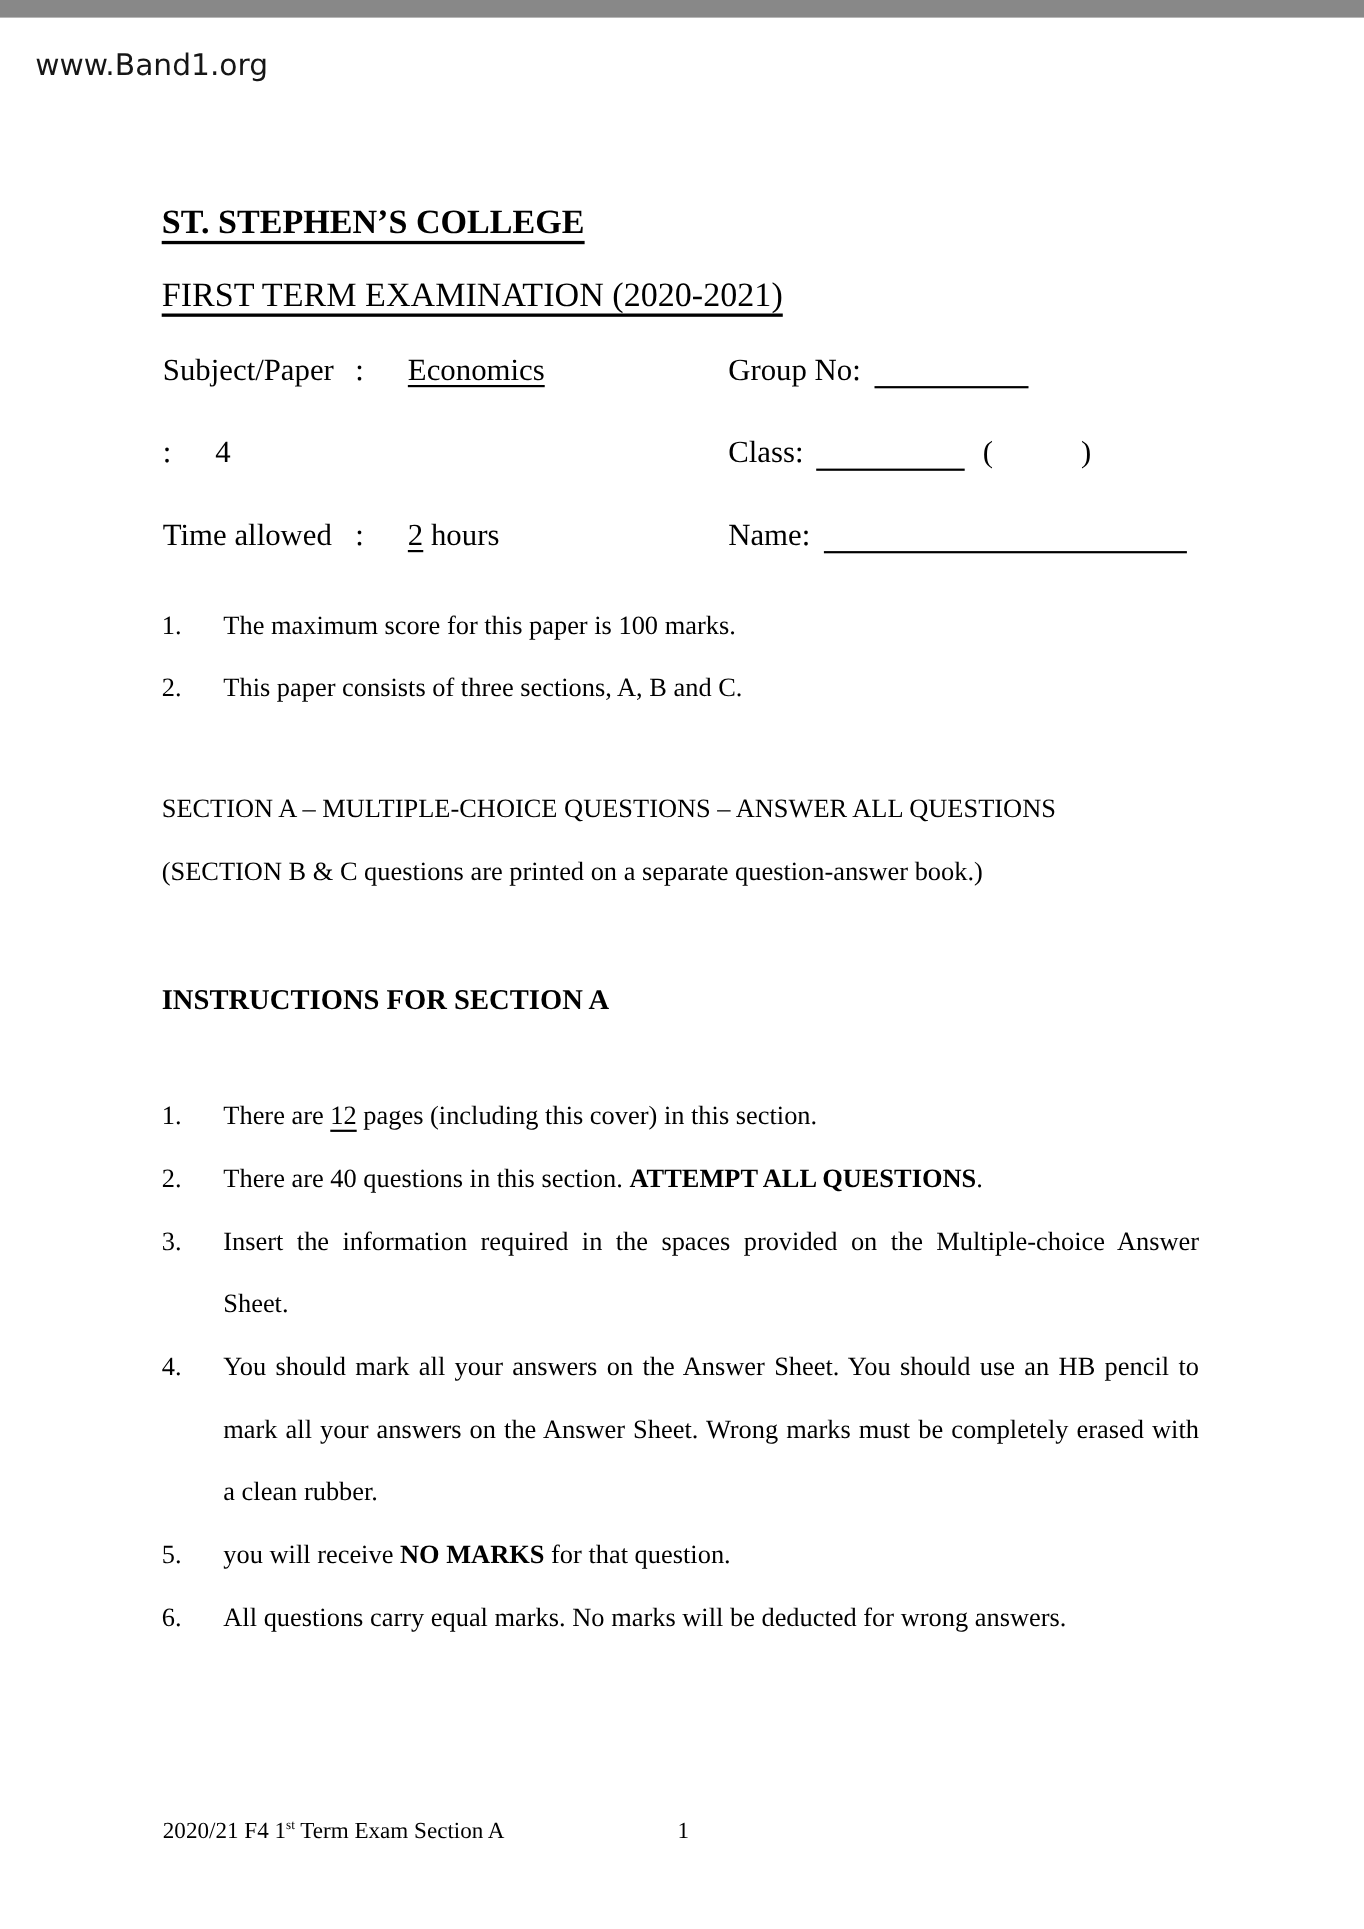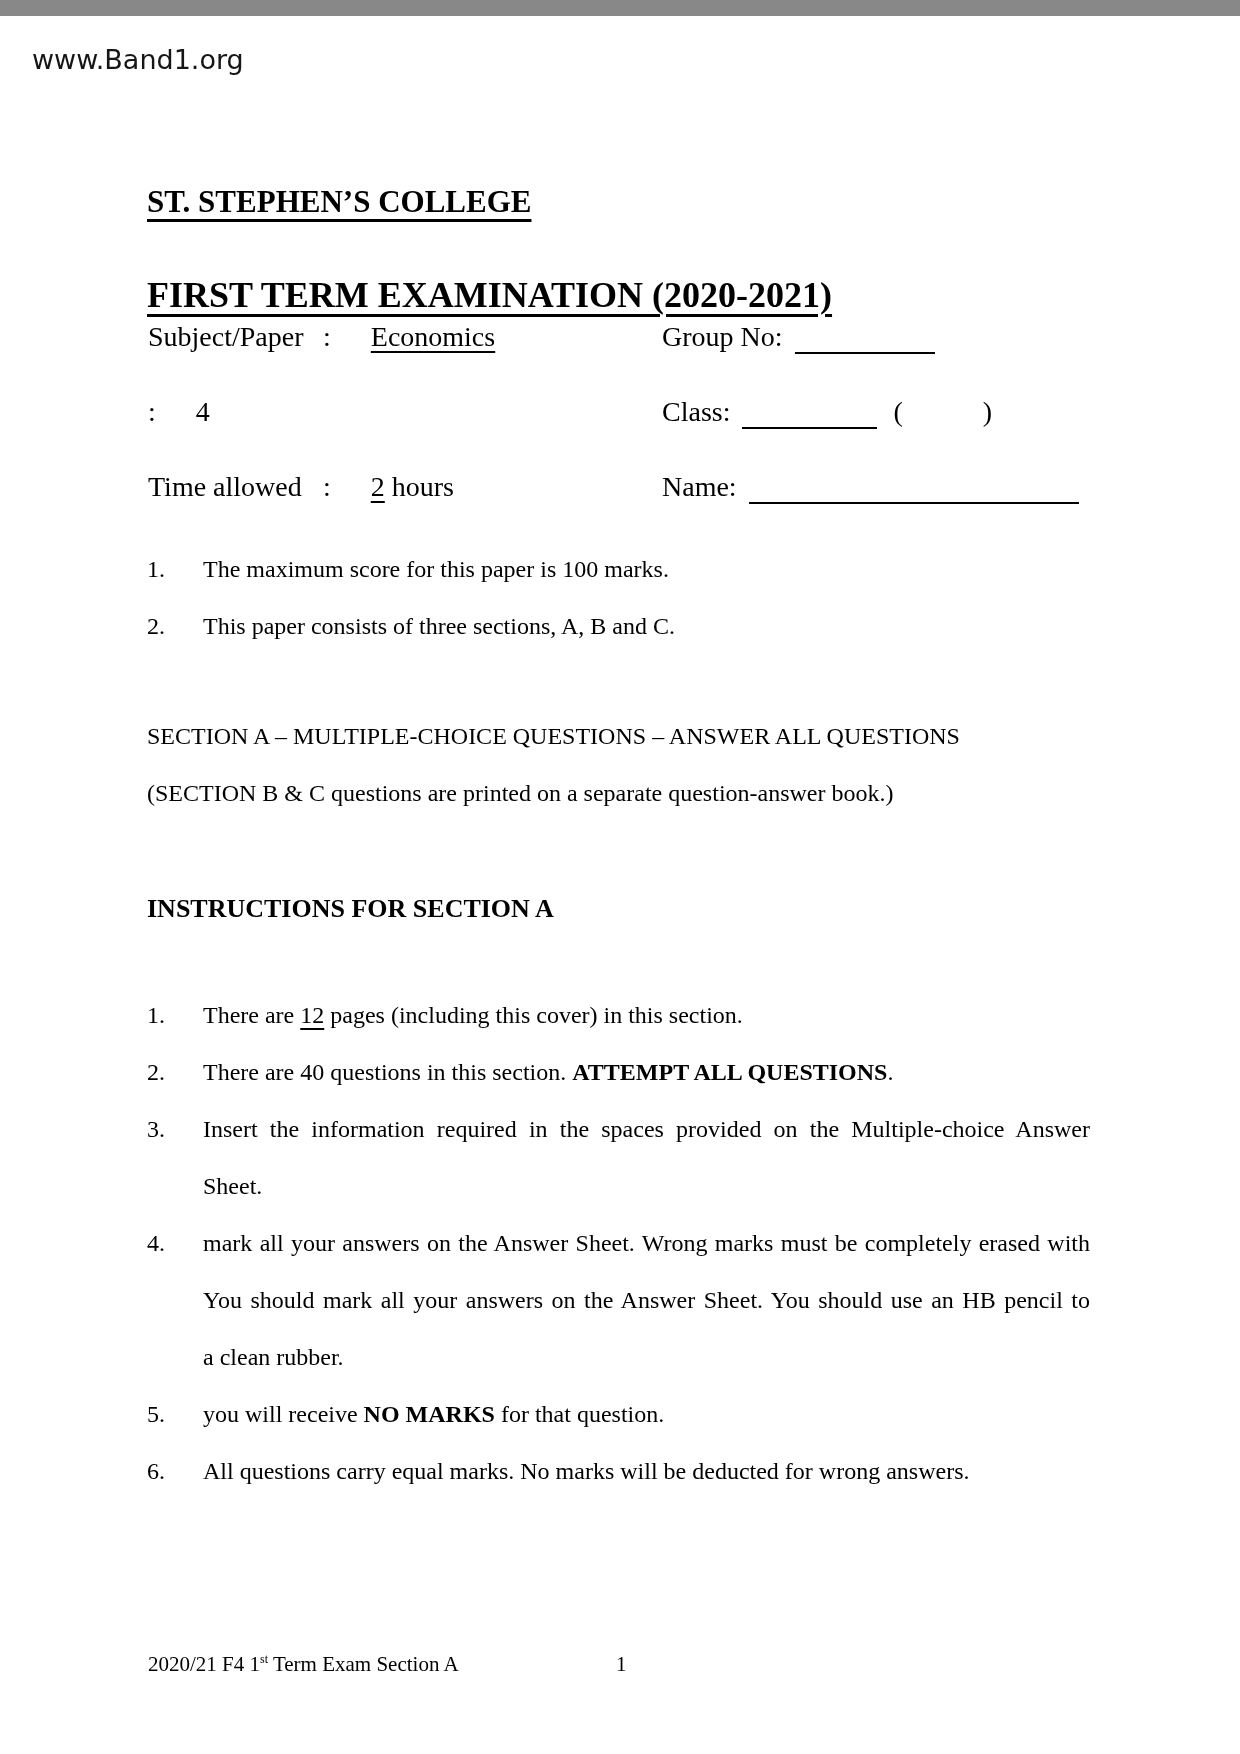--- a/index.html
+++ b/index.html
@@ -7,21 +7,21 @@
     position:relative;width:1240px;height:1754px;background:#ffffff;
     font-family:"Liberation Serif","DejaVu Serif",serif;color:#000;
     overflow:hidden;margin:16px auto;padding-left:24px;
   }
   .url{
     position:absolute;left:32px;top:28px;
     font-family:"DejaVu Sans","Liberation Sans",sans-serif;
     font-size:27px;color:#161616;
   }
   .h1{position:absolute;left:147px;top:168px;font-size:31px;font-weight:bold;}
-  .h2{position:absolute;left:147px;top:258px;font-size:36px;font-weight:bold;}
+  .h2{position:absolute;left:147px;top:234px;font-size:31px;font-weight:normal;}
   .hul{text-decoration:underline;text-decoration-thickness:3px;text-underline-offset:7px;text-align:right;}
   .u{text-decoration:underline;text-decoration-thickness:2px;text-underline-offset:5px;}
   .b{font-weight:bold;}
 
   .meta{position:absolute;left:148px;top:283px;width:945px;font-size:28px;line-height:75px;}
   .mrow{display:flex;}
   .mleft{width:514px;flex:none;display:flex;}
   .mlabel{width:175px;flex:none;}
   .mvalue{margin-left:40px;}
   .mright{flex:1;white-space:nowrap;}
@@ -122,22 +122,22 @@
         <span class="inum">3.</span>
       <div class="itext">
         <div class="jl"><span>Insert the information required in the spaces provided on the Multiple-choice Answer</span></div>
         <div><span>Sheet.</span></div>
       </div>
     </div>
 
     <div class="iitem">
         <span class="inum">4.</span>
       <div class="itext">
+        <div class="jl"><span>You should mark all your answers on the Answer Sheet. You should use an HB pencil to</span></div>
         <div class="jl"><span>mark all your answers on the Answer Sheet. Wrong marks must be completely erased with</span></div>
-        <div class="jl"><span>You should mark all your answers on the Answer Sheet. You should use an HB pencil to</span></div>
         <div><span>a clean rubber.</span></div>
       </div>
     </div>
 
     <div class="iitem">
         <span class="inum">5.</span>
       <div class="itext">
         <div><span>you will receive </span><span class="b">NO MARKS</span><span> for that question.</span></div>
       </div>
     </div>

